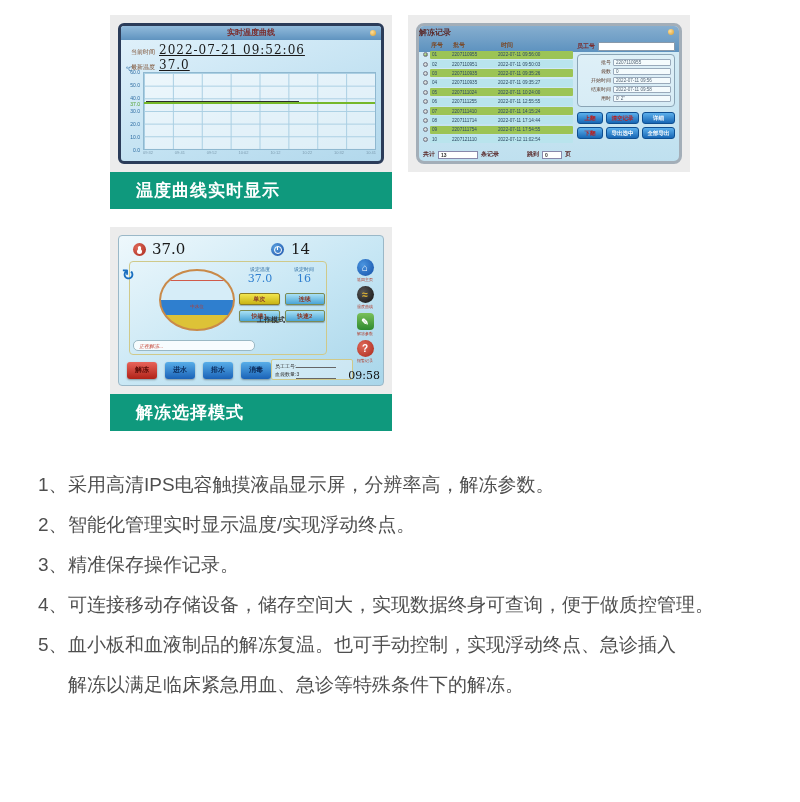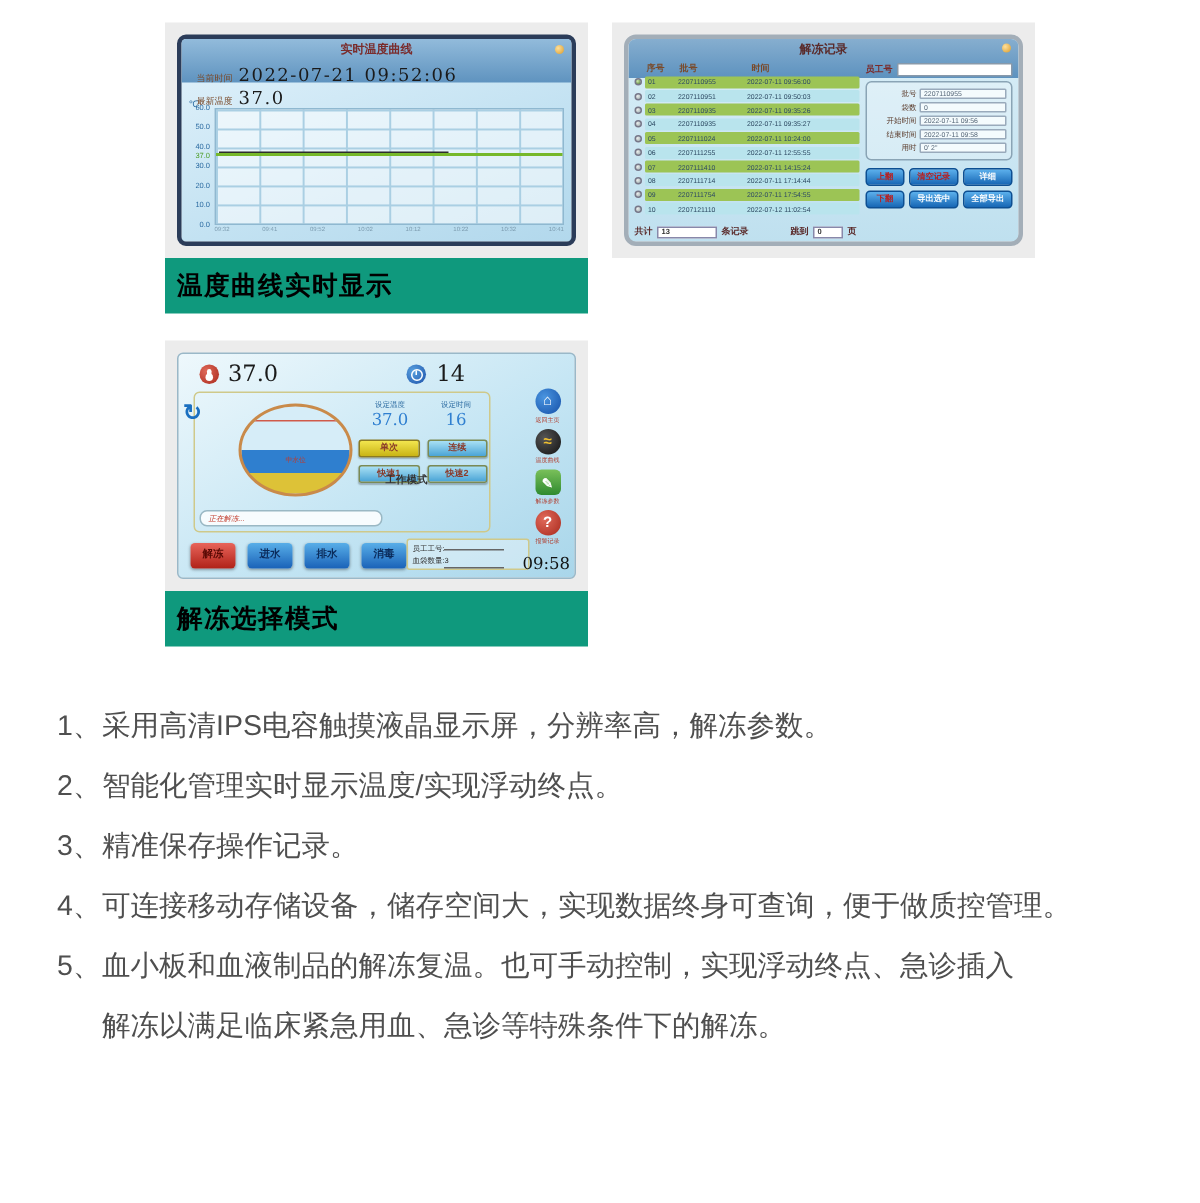--- a/index.html
+++ b/index.html
@@ -5,46 +5,46 @@
   * { margin:0; padding:0; box-sizing:border-box; }
   body { background:#fff; font-family:"Liberation Sans", sans-serif; }
   .page { position:relative; width:800px; height:802px; background:#fff; overflow:hidden; }
 
   
   .gallery { width:580px; margin:15px auto 0; display:grid; grid-template-columns:282px 282px; column-gap:16px; row-gap:18px; }
   .screen-card { background:#ececec; padding:8px; }
   .screen-card.h1 { height:157px; }
   .screen-card.h2 { height:167px; }
   .screen-card.nopad { padding:0; }
-  .caption { height:37px; background:#0f997d; color:#000000; font-size:17px; font-weight:bold; line-height:37px; padding-left:8px; letter-spacing:1px; }
+  .caption { height:37px; background:#0f997d; color:#ffffff; font-size:17px; font-weight:bold; line-height:37px; padding-left:26px; letter-spacing:1px; }
 
   
   .temp-screen { width:266px; height:141px; background:linear-gradient(160deg,#e2f2fb 0%,#c3e2f2 60%,#b2d8ec 100%); border:3px solid #2b3c59; border-radius:6px; position:relative; overflow:hidden; }
-  .ts-titlebar { height:29px; background:linear-gradient(#92bbdb,#5f93bf); color:#7a2c2c; font-size:8px; font-weight:bold; text-align:center; line-height:14px; position:relative; }
+  .ts-titlebar { height:14px; background:linear-gradient(#92bbdb,#5f93bf); color:#7a2c2c; font-size:8px; font-weight:bold; text-align:center; line-height:14px; position:relative; }
   .dot-close { position:absolute; right:5px; top:4px; width:6px; height:6px; border-radius:50%; background:radial-gradient(circle at 35% 35%,#ffe09a,#d89a2b); }
   .ts-info { position:absolute; left:10px; top:17px; }
   .ts-info .row { display:flex; align-items:baseline; margin-bottom:1px; }
   .ts-label { font-size:6px; color:#7a4a2a; margin-right:4px; }
-  .ts-value { font-size:12px; color:#1a1a1a; font-family:"DejaVu Serif", serif; letter-spacing:1px; }
+  .ts-value { font-size:12px; color:#1a1a1a; font-family:"DejaVu Serif", serif; letter-spacing:1px;text-decoration:underline; }
   .ts-chart { position:absolute; left:5px; right:5px; top:46px; bottom:3px; }
   .ts-yunit { position:absolute; left:0; top:-7px; font-size:6px; color:#2a6aa0; }
   .ts-yaxis { position:absolute; left:0; top:0; bottom:8px; width:16px; }
   .ts-yaxis span { position:absolute; right:2px; transform:translateY(-50%); font-size:5px; color:#2a6aa0; }
   .ts-yaxis .yt37 { color:#4f9e2a; }
   .ts-plot { position:absolute; left:17px; right:0; top:0; bottom:8px; background:rgba(255,255,255,0.55); border:1px solid #8fb8d0;
     background-image:linear-gradient(to right,#aacfe3 1px,transparent 1px),linear-gradient(to bottom,#aacfe3 1px,transparent 1px);
     background-size:12.5% 16.66%; }
   .ts-setline { position:absolute; left:0; right:0; top:38.3%; height:2px; background:#76b82a; }
   .ts-dataline { position:absolute; left:1%; width:66%; top:36.8%; height:1.5px; background:#2d2d2d; }
   .ts-xaxis { position:absolute; left:17px; right:0; bottom:0; height:8px; display:flex; justify-content:space-between; }
   .ts-xaxis span { font-size:4px; color:#7d9cb0; }
 
   
   .record-screen { width:266px; height:141px; background:linear-gradient(#d9eef7,#bfe0ef); border:3px solid #a3aeb8; border-radius:8px; position:relative; overflow:hidden; }
-  .rs-titlebar { height:26px; background:linear-gradient(#86aecf,#5d92bf); color:#5a2a2a; font-size:8px; font-weight:bold; text-align:center; line-height:13px; position:relative; }
+  .rs-titlebar { height:26px; background:linear-gradient(#86aecf,#5d92bf); color:#5a2a2a; font-size:8px; font-weight:bold; text-align:left; line-height:13px; position:relative; }
   .rs-table { position:absolute; left:4px; top:15px; width:150px; bottom:14px; }
   .rs-header { display:flex; font-size:6px; color:#7a4a2a; font-weight:bold; height:9px; padding-left:8px; }
   .rs-header .c-id { width:22px; } .rs-header .c-batch { width:48px; } .rs-header .c-time { flex:1; }
   .rs-row { display:flex; align-items:center; height:9.4px; }
   .rs-bullet { flex:0 0 5px; height:5px; margin:0 2px 0 0; border-radius:50%; background:radial-gradient(circle at 35% 35%,#eee,#9aa); border:0.5px solid #778; }
   .rs-bullet.sel { background:radial-gradient(circle at 35% 35%,#cfe8b0,#4a7a28); }
   .rs-band { flex:1; height:8px; display:flex; align-items:center; border-radius:1px; font-size:4.6px; color:#2e4a63; padding-left:2px; }
   .rs-band.green { background:#9cc455; } .rs-band.blue { background:#b9e4ed; }
   .rs-band .c-id { width:20px; } .rs-band .c-batch { width:46px; } .rs-band .c-time { flex:1; }
   .rs-footer { position:absolute; left:4px; bottom:2px; width:256px; display:flex; align-items:center; font-size:6px; color:#5a2a2a; font-weight:bold; }

